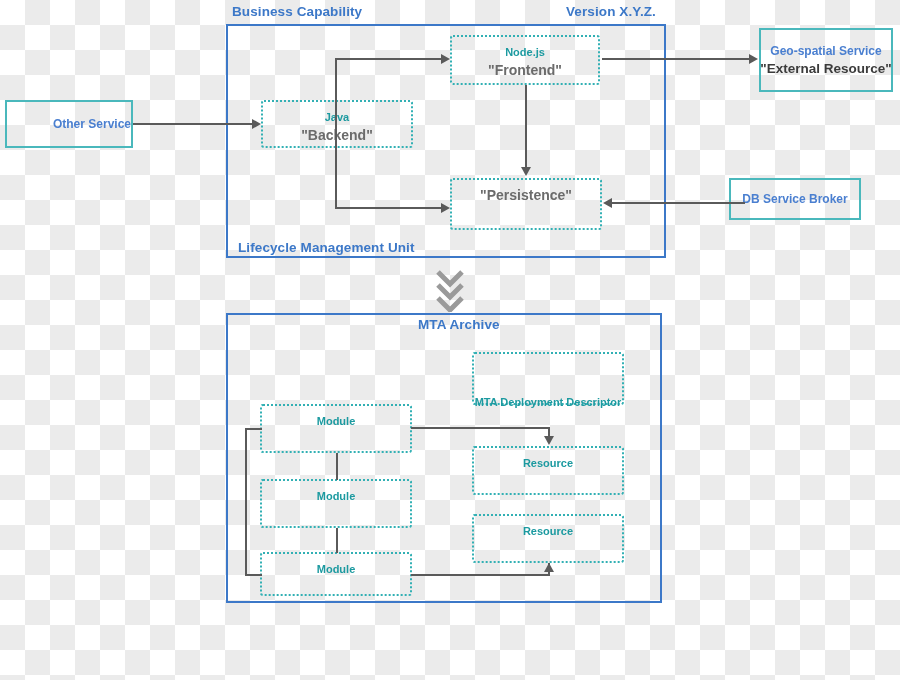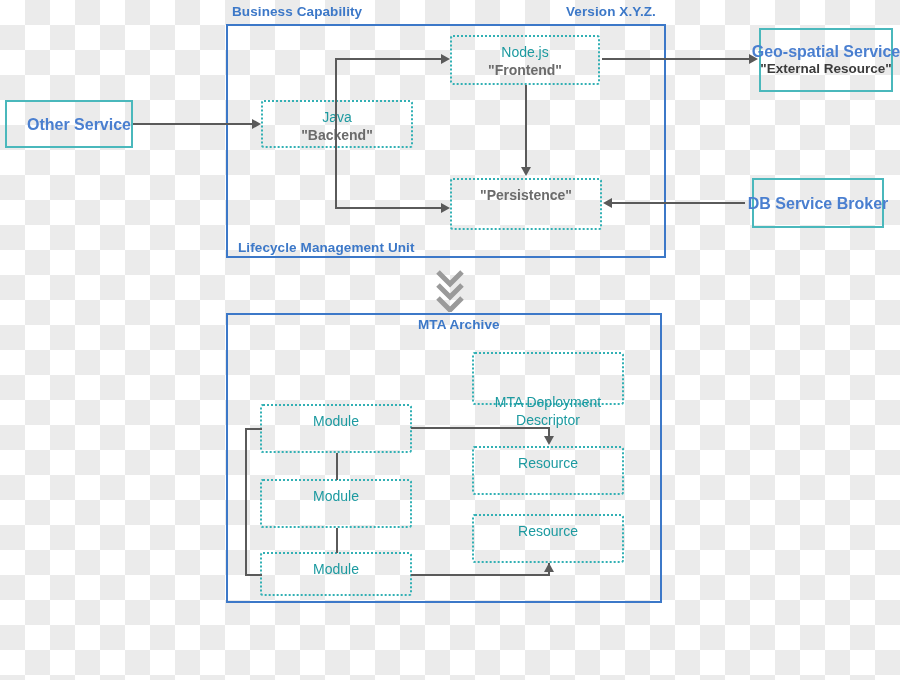--- a/index.html
+++ b/index.html
@@ -46,22 +46,22 @@
     border: 2px dotted #32b0b4;
     border-radius: 3px;
     box-sizing: border-box;
     background: transparent;
     text-align: center;
     padding-top: 6px;
   }
   .dotted-box .ttl {
     display: block;
     color: #1c9aa0;
-    font-weight: normal;
-    font-size: 14px;
+    font-weight: bold;
+    font-size: 11px;
     line-height: 18px;
     white-space: nowrap;
   }
   .dotted-box .sub {
     display: block;
     color: #6b6b6b;
     font-weight: bold;
     font-size: 14px;
     line-height: 18px;
     white-space: nowrap;
@@ -77,21 +77,21 @@
     text-align: center;
     display: flex;
     flex-direction: column;
     align-items: center;
     justify-content: center;
   }
   .ext-box .ttl {
     display: block;
     color: #4a7fd0;
     font-weight: bold;
-    font-size: 16px;
+    font-size: 12px;
     line-height: 17px;
     white-space: nowrap;
   }
   .ext-box .sub {
     display: block;
     color: #3b3b3b;
     font-weight: bold;
     font-size: 13.5px;
     line-height: 17px;
     white-space: nowrap;
@@ -169,21 +169,21 @@
 
   <div class="ext-box" style="left:5px; top:100px; width:128px; height:48px;align-items:flex-end;">
     <span class="ttl">Other Service</span>
   </div>
 
   <div class="ext-box" style="left:759px; top:28px; width:134px; height:64px;">
     <span class="ttl">Geo-spatial Service</span>
     <span class="sub">"External Resource"</span>
   </div>
 
-  <div class="ext-box" style="left:752px; top:178px; width:132px; height:50px;">
+  <div class="ext-box" style="left:729px; top:178px; width:132px; height:42px;">
     <span class="ttl">DB Service Broker</span>
   </div>
 
   <div class="conn hline" style="left:133px; top:123px; width:119px;"></div>
   <div class="arrow arrow-right" style="left:252px; top:119px;"></div>
 
   <div class="conn vline" style="left:335px; top:59px; height:150px;"></div>
 
   <div class="conn hline" style="left:335px; top:58px; width:106px;"></div>
   <div class="arrow arrow-right" style="left:441px; top:54px;"></div>

